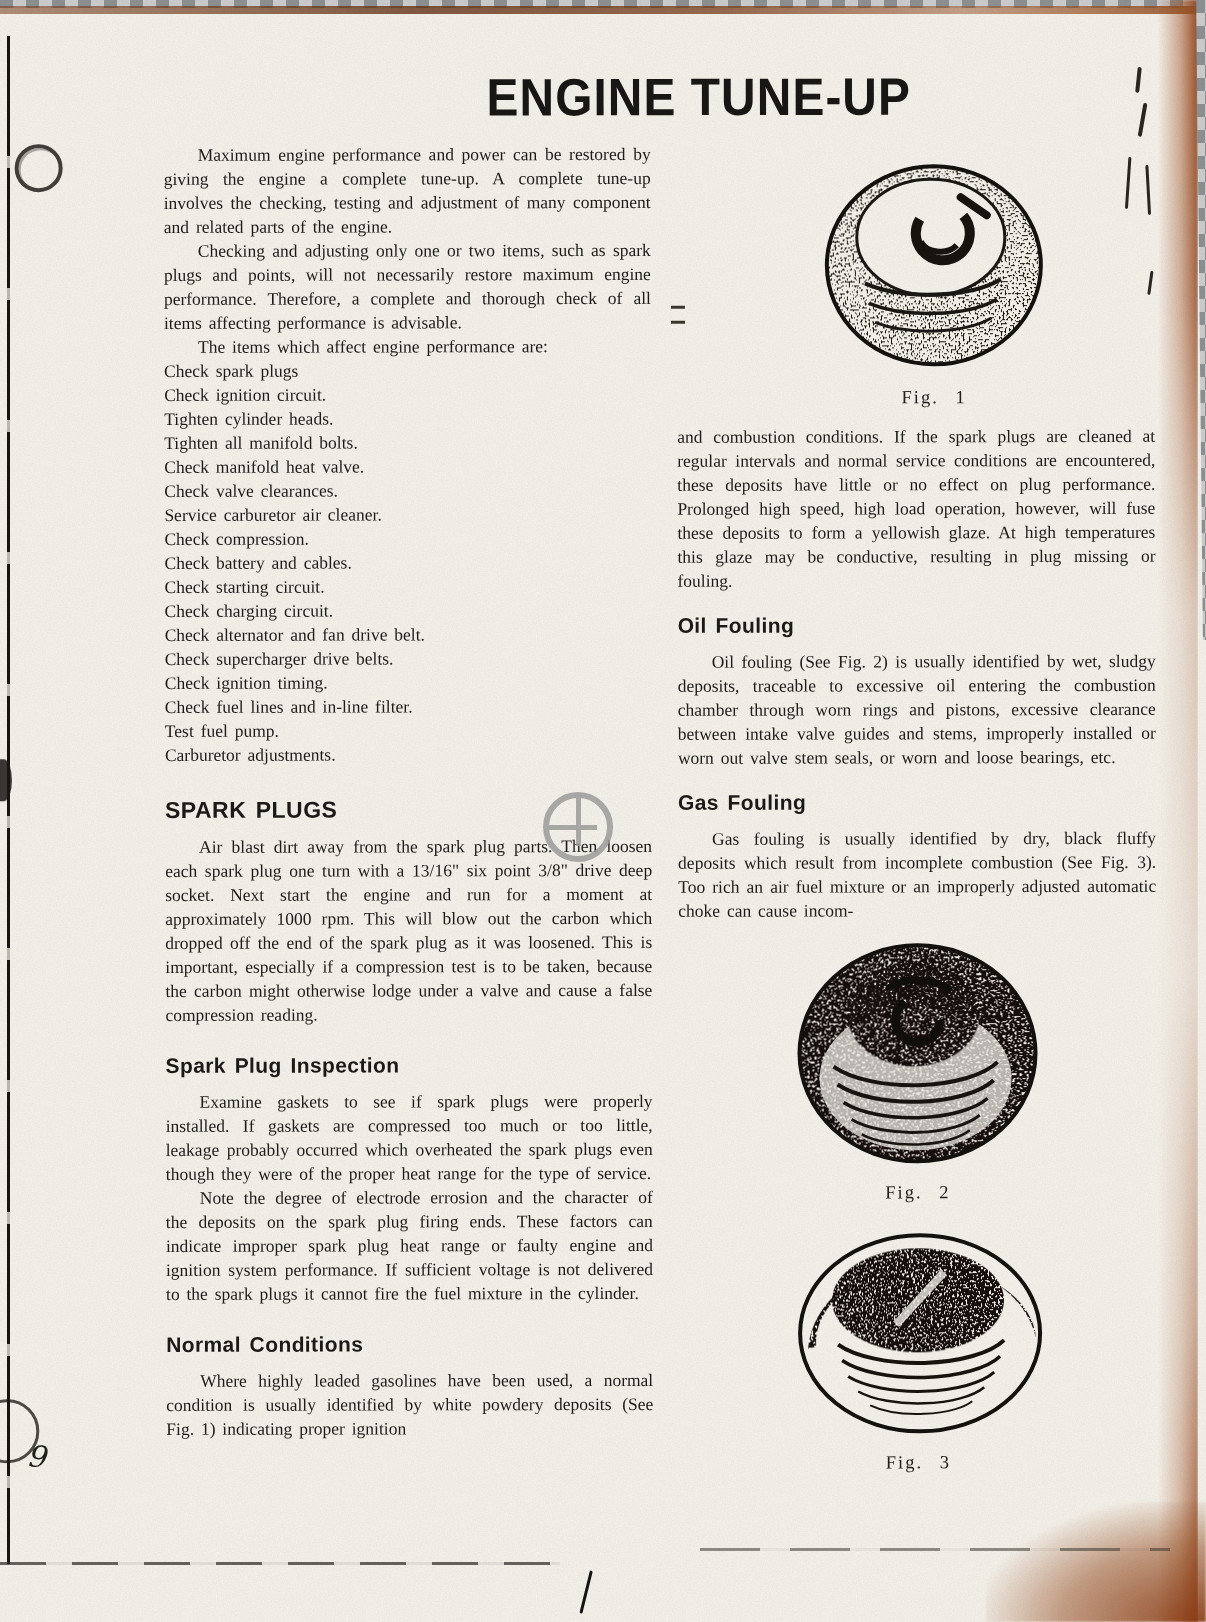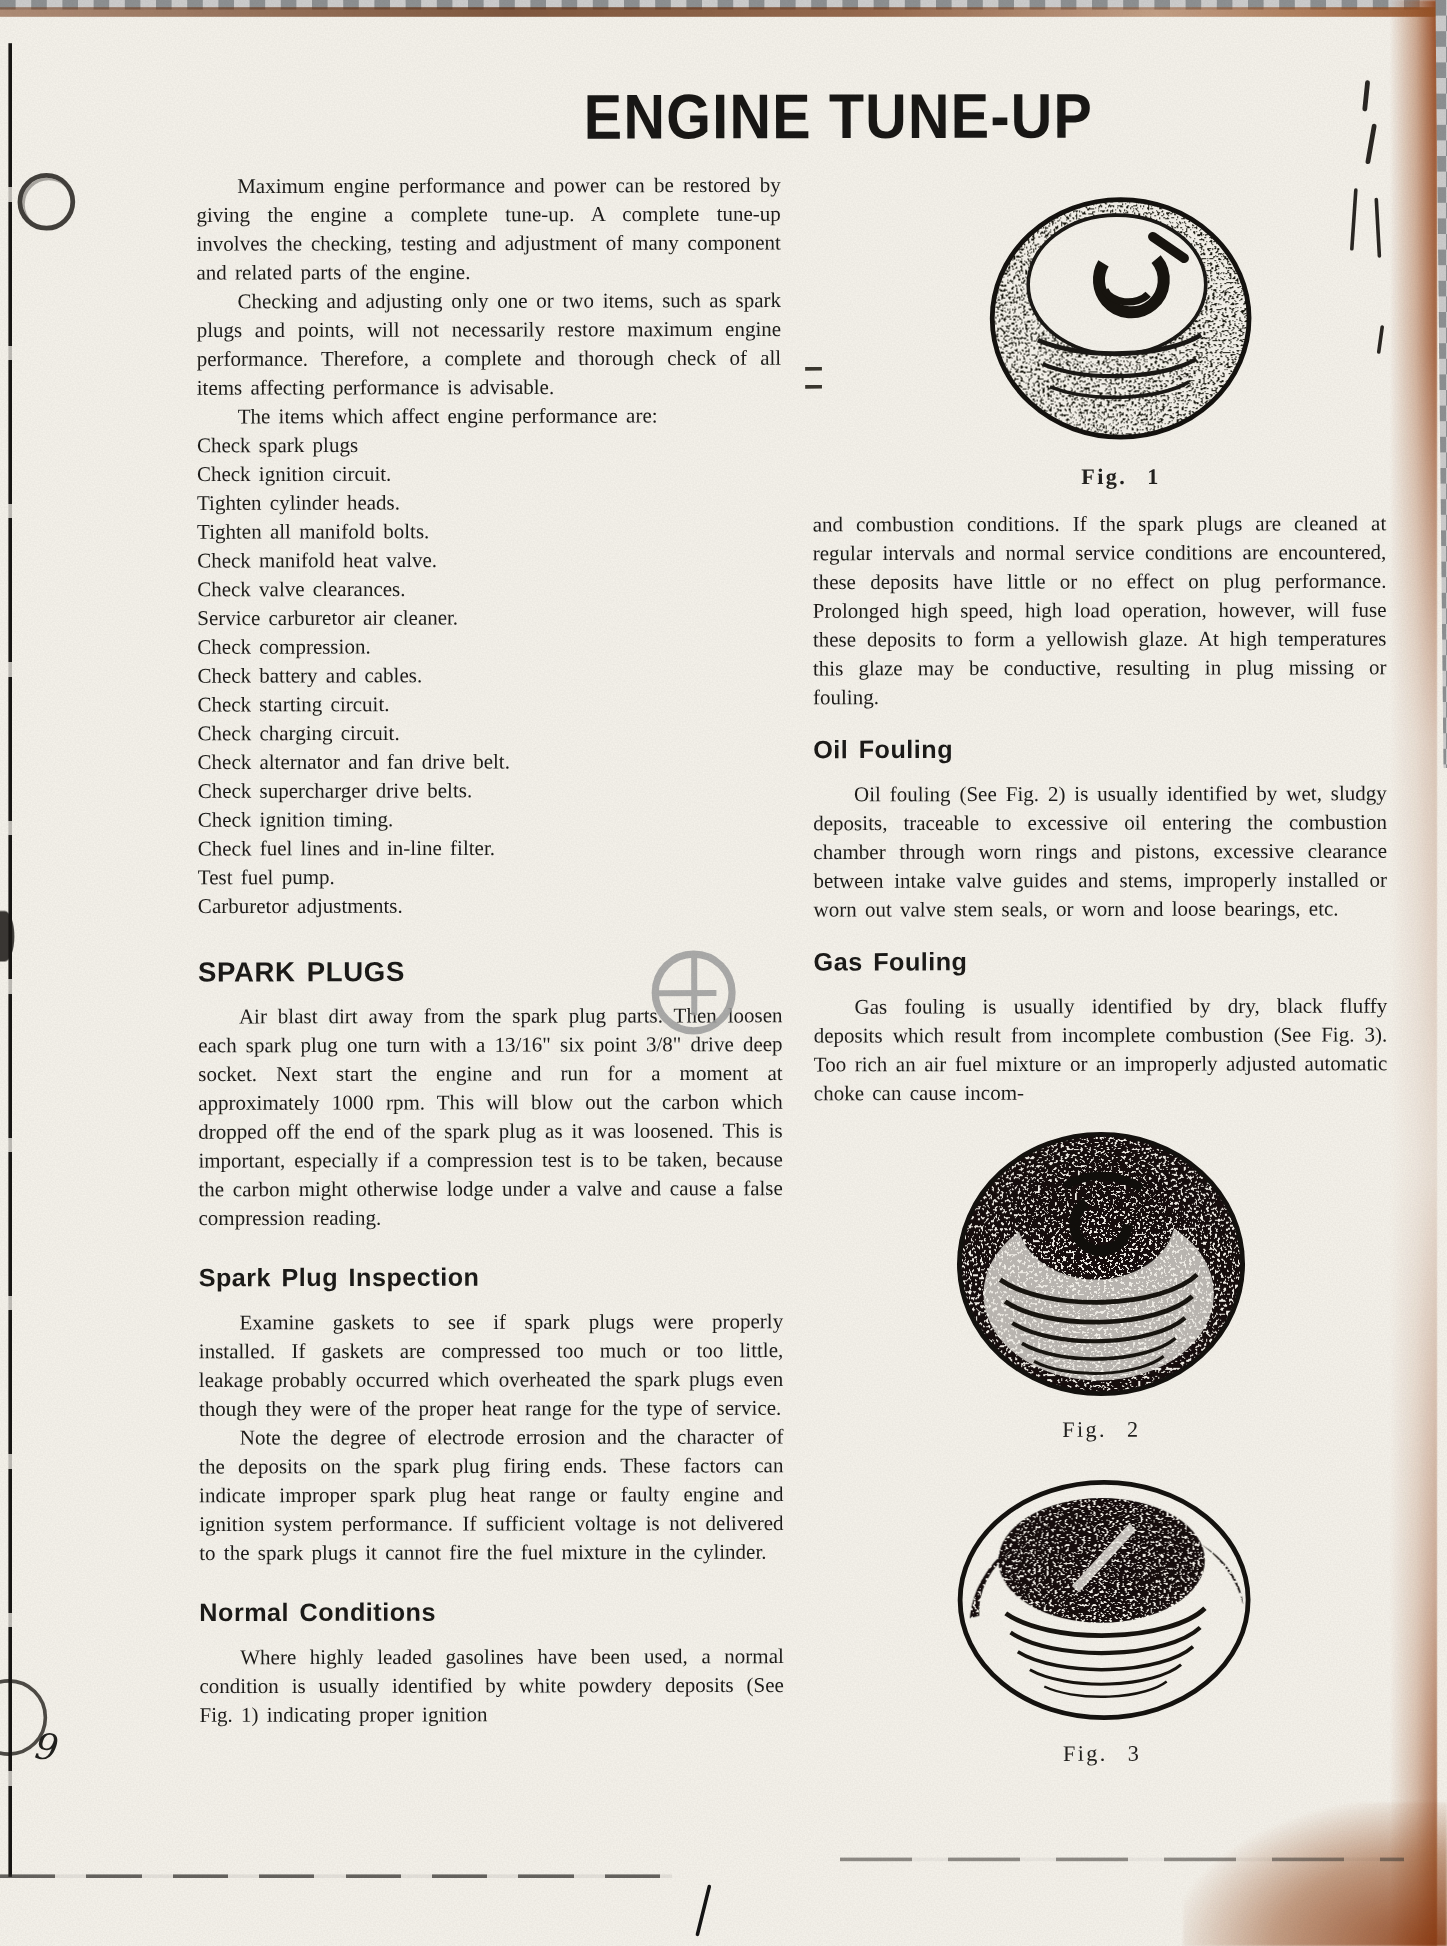--- a/index.html
+++ b/index.html
@@ -104,21 +104,21 @@
   h2.sec{
     font-family:"Liberation Sans", sans-serif;font-weight:bold;color:#1b1a18;
     font-size:23px;line-height:26px;margin:30px 0 12px 0;letter-spacing:.5px;text-align:left;
   }
   h3.sec{
     font-family:"Liberation Sans", sans-serif;font-weight:bold;color:#1b1a18;
     font-size:21px;line-height:26px;margin:26px 0 11px 0;letter-spacing:.4px;text-align:left;
   }
   .col-right h3.sec{margin-top:20px;}
   .figure{text-align:center;}
-  .fig1-abs{position:absolute;left:792px;top:146px;width:286px;text-align:center;font-weight:bold;}
+  .fig1-abs{position:absolute;left:792px;top:146px;width:286px;text-align:center;}
   .fig-caption{
     font-family:"Liberation Serif", serif;font-size:18.5px;color:#22211f;
     letter-spacing:2px;word-spacing:10px;margin-top:6px;text-align:center;text-indent:0;
   }
   .fig2-wrap{margin-top:6px;}
   .fig3-wrap{margin-top:24px;}
 </style>
 </head>
 <body>
 

